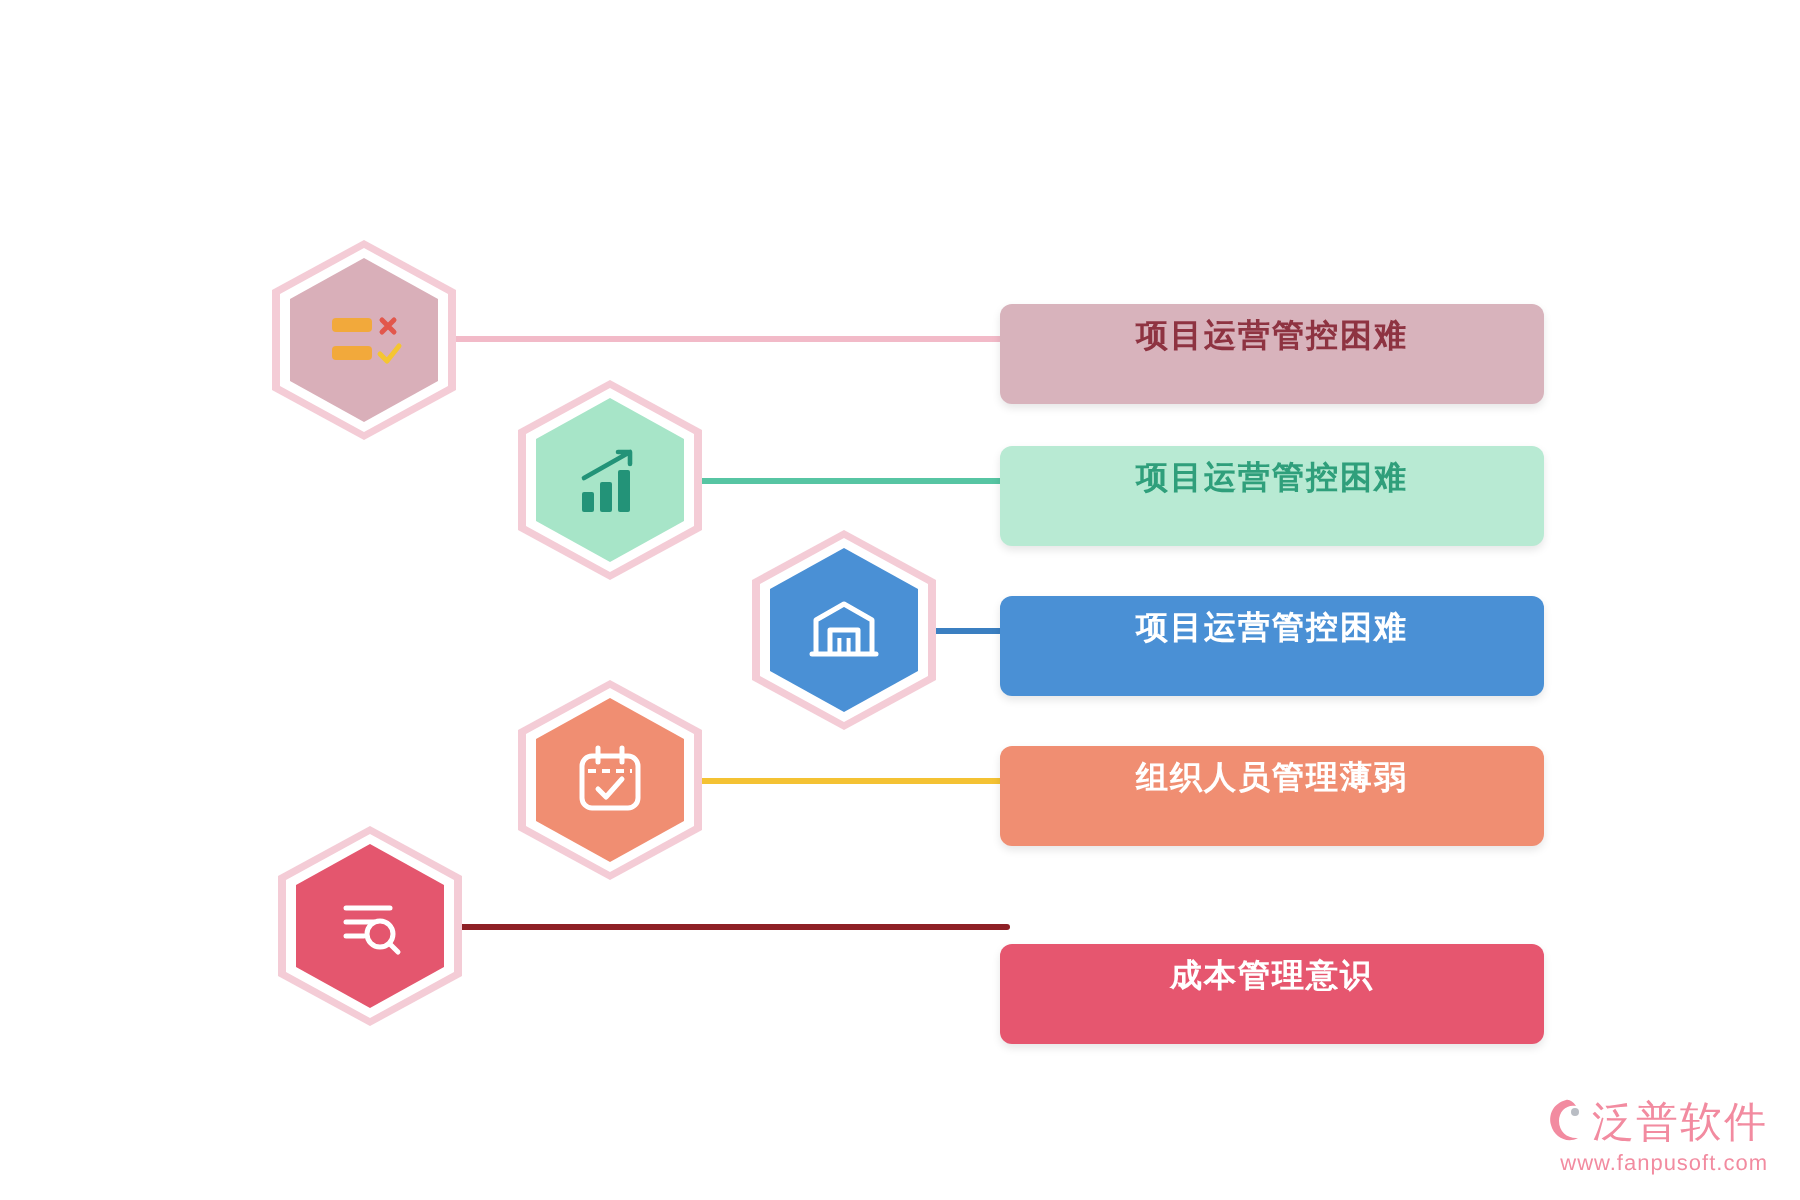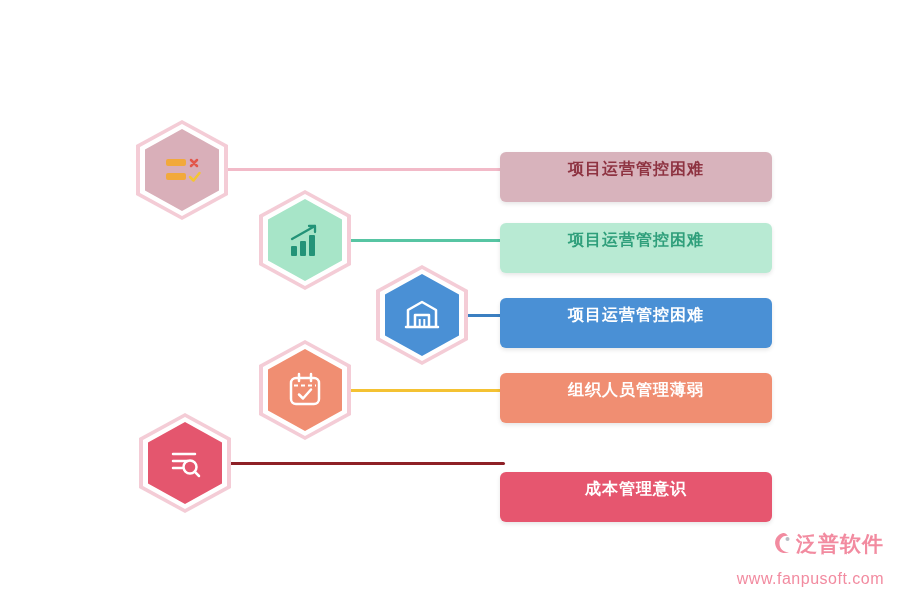--- a/index.html
+++ b/index.html
@@ -48,22 +48,22 @@
   .r4 .connector { left:347px; top:389px; width:158px; }
   .r4 .pill      { top:373px; }
   .r5 .hex-outer { left:139px; top:413px; }
   .r5 .connector { left:227px; top:462px; width:278px; }
   .r5 .pill      { top:472px; }
 
   .logo {
     position:absolute; right:16px; bottom:12px; text-align:right; color:var(--brand);
   }
   .logo-row { display:flex; align-items:center; justify-content:flex-end; gap:4px; }
-  .brand-name { font-size:21px; font-weight:bold; letter-spacing:1px; }
-  .brand-site { font-size:16px; letter-spacing:0.5px; margin-top:12px; }
+  .brand-name { font-size:21px; font-weight:normal; letter-spacing:1px; }
+  .brand-site { font-size:11px; letter-spacing:0.5px; margin-top:1px; }
   svg { display:block; }
 </style>
 </head>
 <body>
 
 <div class="canvas">
 
   <div class="r1" style="--fill: #d9afb9; --ring: #f4ccd6; --line: #f2bac8; --pillbg: #d8b3bc; --pilltext: #8e3341;">
     <div class="connector"></div>
     <div class="hex-outer hex">

